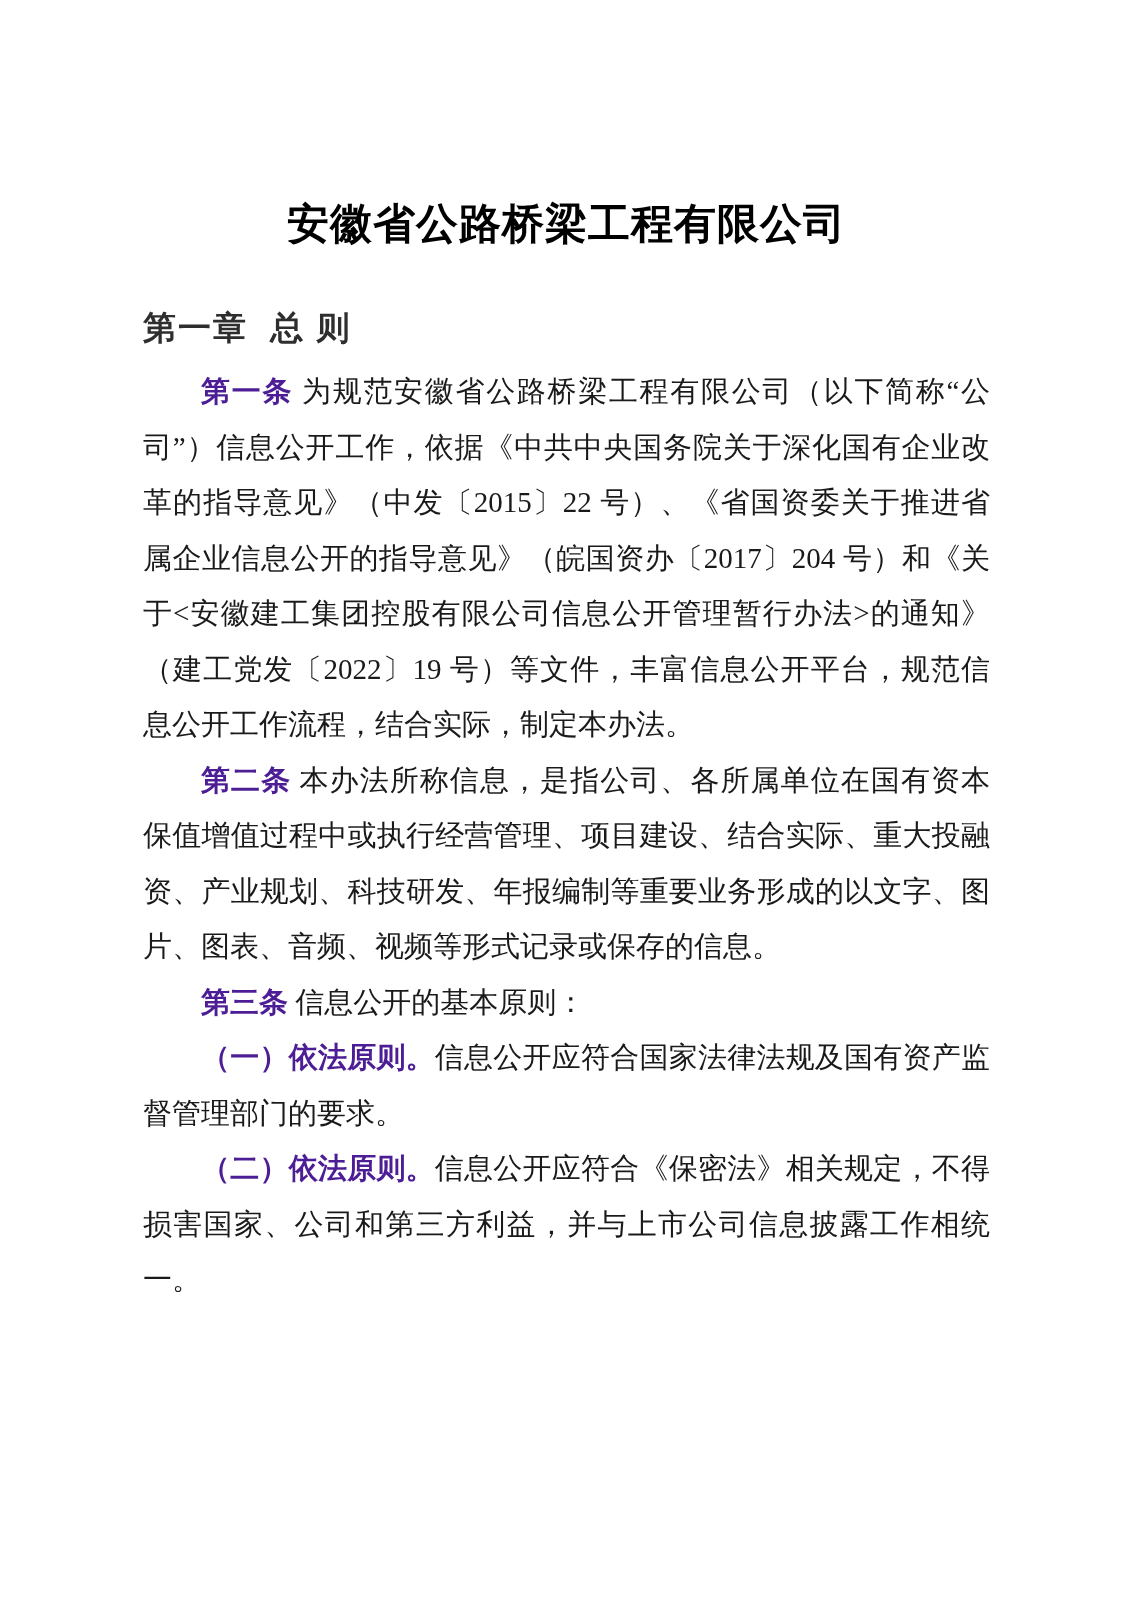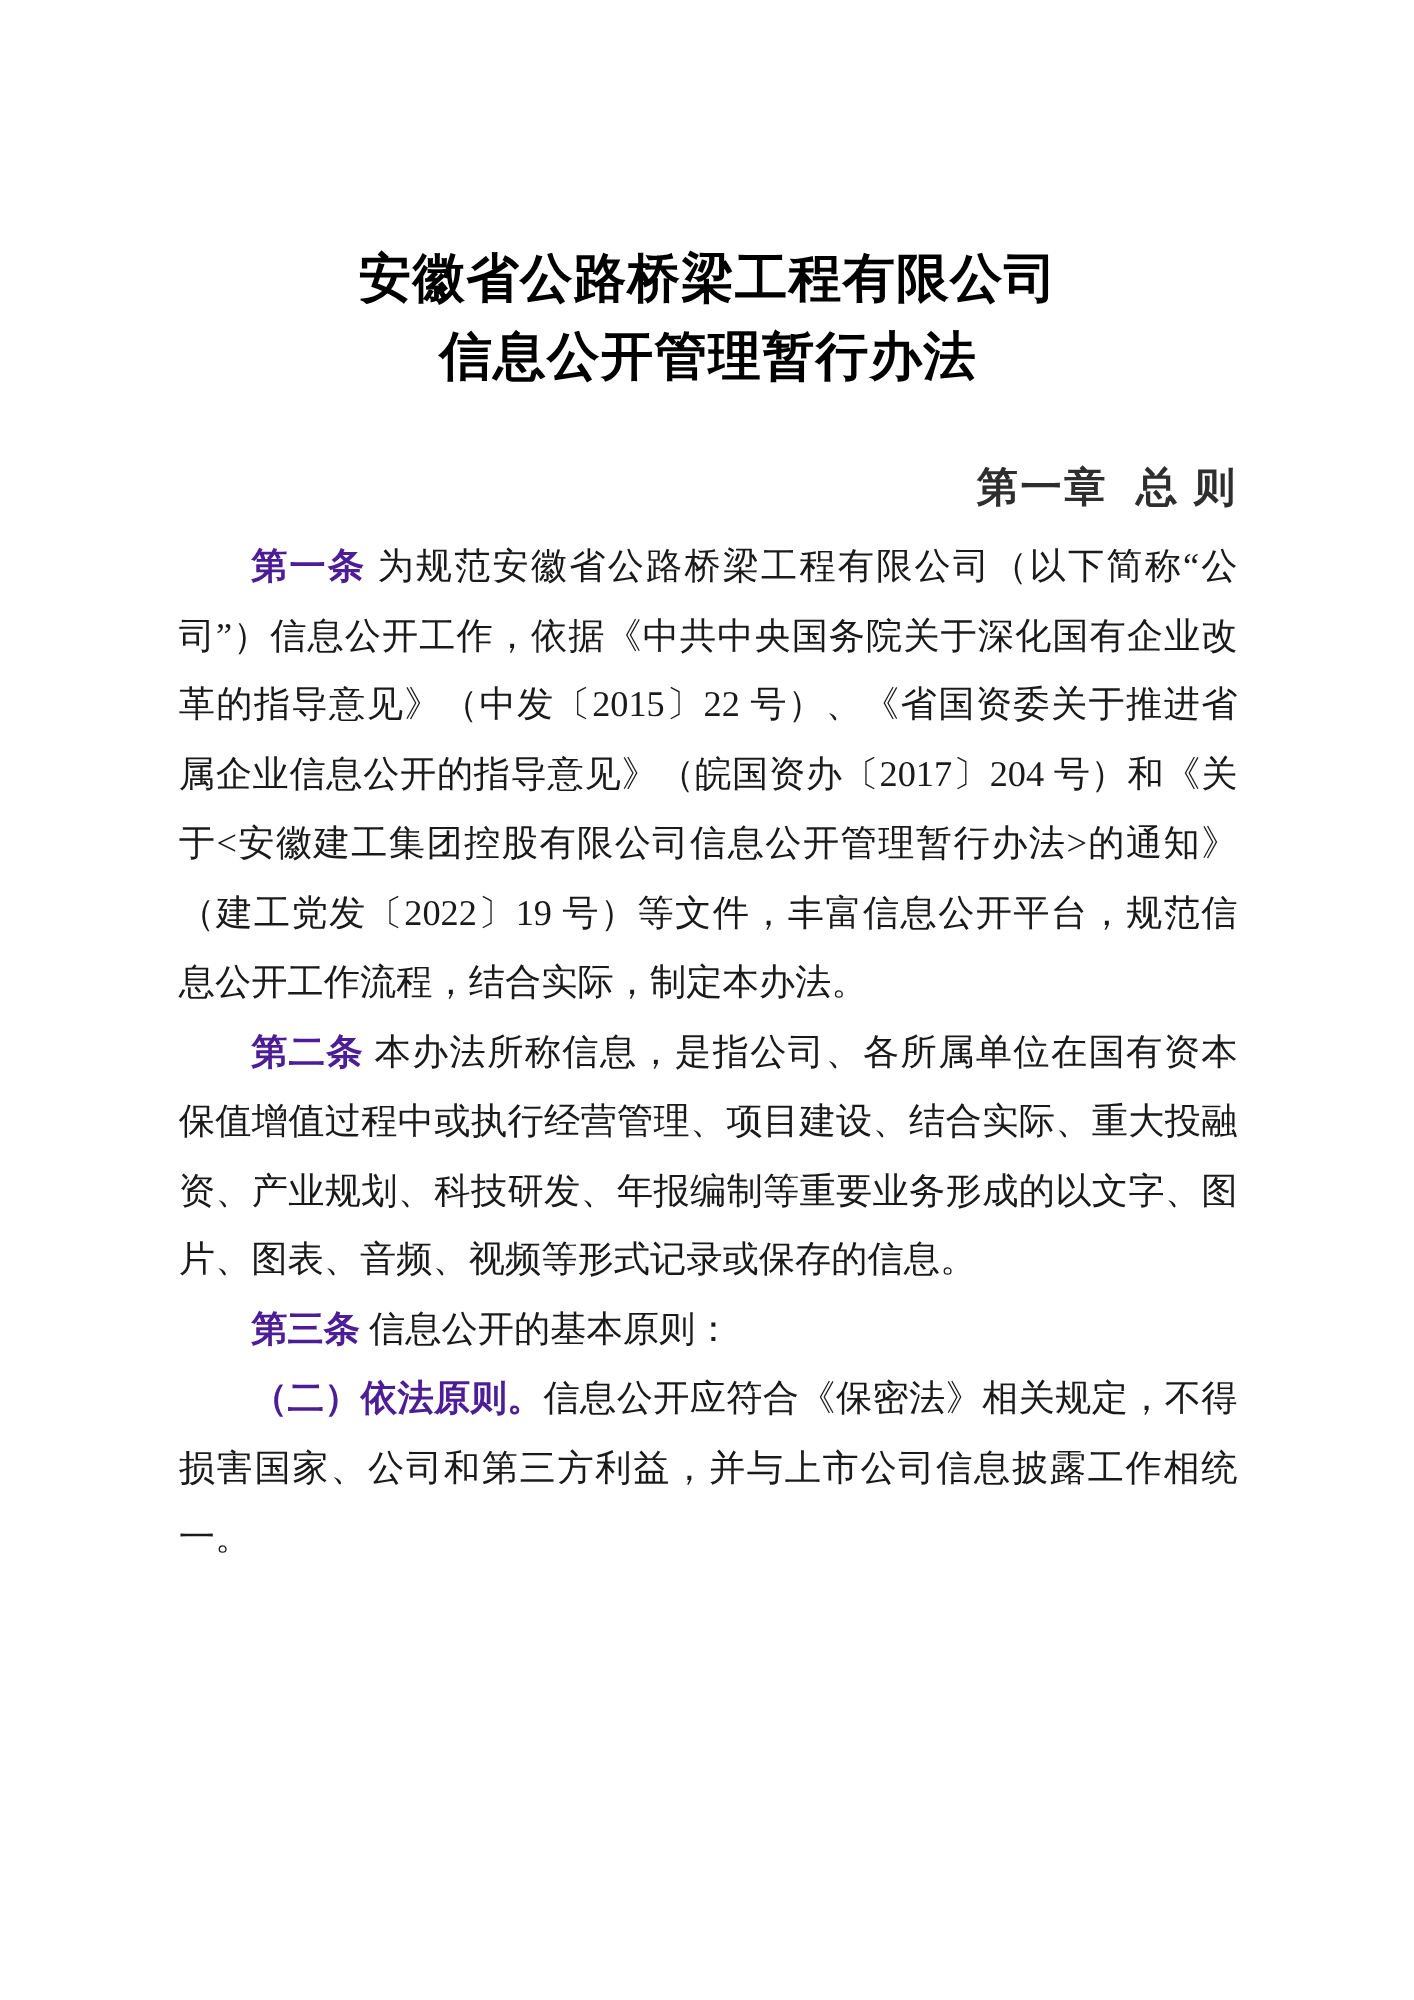--- a/index.html
+++ b/index.html
@@ -23,21 +23,21 @@
     text-align: center;
     font-size: 42px;
     line-height: 62px;
     font-weight: bold;
     color: #000000;
     letter-spacing: 1px;
     font-family: "Liberation Serif", "DejaVu Serif", serif;
   }
   .chapter-heading {
     margin: 50px 0 0 0;
-    text-align: right;
+    text-align: left;
     font-size: 33px;
     line-height: 46px;
     font-weight: bold;
     color: #2e2e2e;
     letter-spacing: 2px;
     white-space: pre-wrap;
     font-family: "Liberation Sans", "DejaVu Sans", sans-serif;
   }
   .doc-body {
     margin-top: 13px;
@@ -57,28 +57,28 @@
   .para-text {
     font-weight: normal;
   }
 </style>
 </head>
 <body>
 
 <div class="page">
   <h1 class="doc-title">
     <span>安徽省公路桥梁工程有限公司</span><br>
-    <span>信息公开管理暂行办法</span>
   </h1>
 
   <h2 class="chapter-heading">第一章  总 则</h2>
 
   <div class="doc-body" id="doc-body">
   <p><span class="para-lead">第一条 </span><span class="para-text">为规范安徽省公路桥梁工程有限公司（以下简称“公司”）信息公开工作，依据《中共中央国务院关于深化国有企业改革的指导意见》（中发〔2015〕22 号）、《省国资委关于推进省属企业信息公开的指导意见》（皖国资办〔2017〕204 号）和《关于&lt;安徽建工集团控股有限公司信息公开管理暂行办法&gt;的通知》（建工党发〔2022〕19 号）等文件，丰富信息公开平台，规范信息公开工作流程，结合实际，制定本办法。</span></p>
 
   <p><span class="para-lead">第二条 </span><span class="para-text">本办法所称信息，是指公司、各所属单位在国有资本保值增值过程中或执行经营管理、项目建设、结合实际、重大投融资、产业规划、科技研发、年报编制等重要业务形成的以文字、图片、图表、音频、视频等形式记录或保存的信息。</span></p>
 
   <p><span class="para-lead">第三条 </span><span class="para-text">信息公开的基本原则：</span></p>
 
+  <p><span class="para-lead">（一）依法原则。</span><span class="para-text">信息公开应符合国家法律法规及国有资产监督管理部门的要求。</span></p>
 
   <p><span class="para-lead">（二）依法原则。</span><span class="para-text">信息公开应符合《保密法》相关规定，不得损害国家、公司和第三方利益，并与上市公司信息披露工作相统一。</span></p>
 </div>
 </div>
 
 </body></html>

